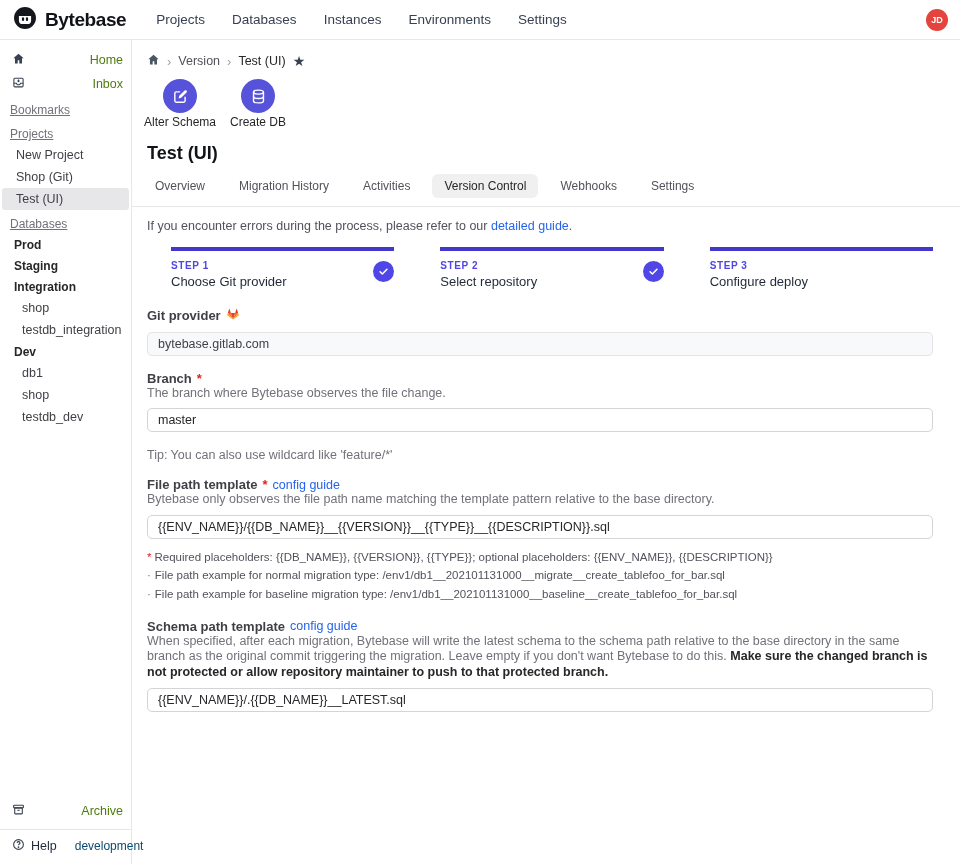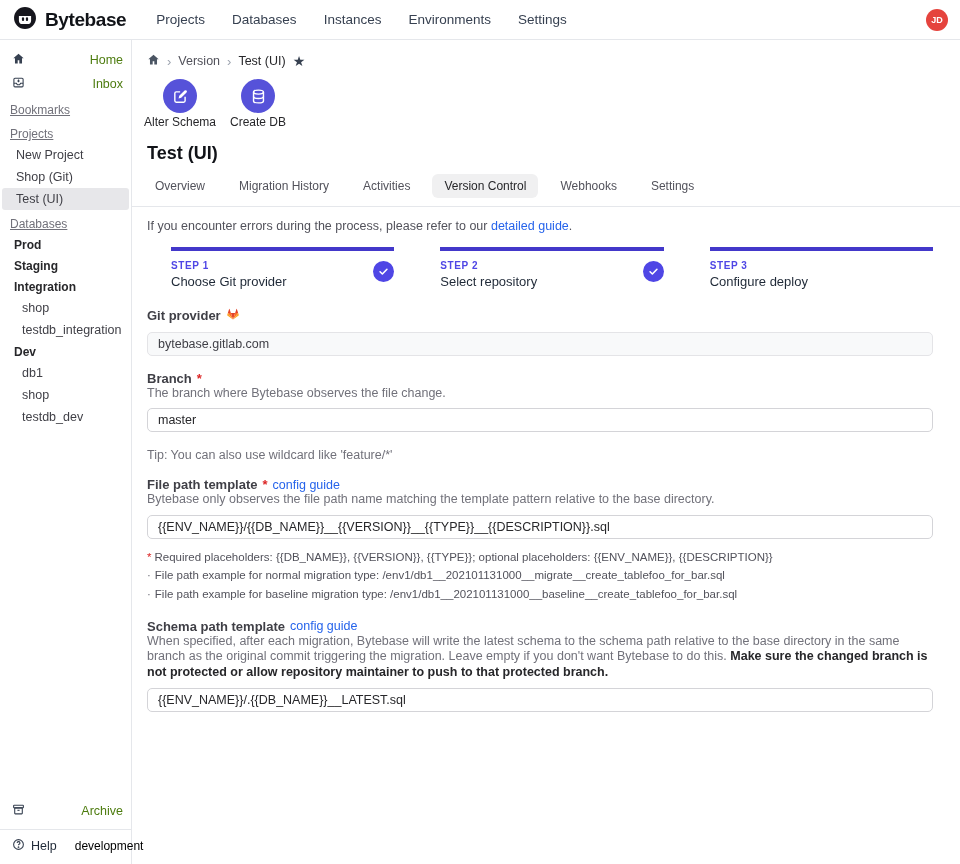--- a/index.html
+++ b/index.html
@@ -28,21 +28,21 @@
     color:#4d7c0f; cursor:pointer;justify-content:space-between; }
   .side-item svg { flex:0 0 auto; }
   .side-section { padding:7px 8px 3px 10px; color:#71717a; font-size:12px;text-decoration:underline; }
   .side-sub { padding:4px 8px 4px 14px; color:#3f3f46; cursor:pointer; border-radius:3px; margin:0 2px; }
   .side-sub.selected { background:#e7e7ea; }
   .side-env { padding:4px 8px 3px 14px; color:#27272a; font-weight:600; font-size:12px; }
   .side-db { padding:4px 8px 4px 22px; color:#3f3f46; cursor:pointer; }
   .side-bottom { }
   .side-footer { display:flex; align-items:center; gap:6px; border-top:1px solid #e5e7eb;
     padding:8px 8px 10px 12px; margin-top:6px; color:#1f2937; }
-  .side-footer .version { margin-left:12px; color:#000000; font-size:12px; }
+  .side-footer .version { margin-left:12px; color:#0c4a6e; font-size:12px; }
 
   
   .main { flex:1; min-width:0; display:flex; flex-direction:column; overflow:hidden; }
   .crumb-row { display:flex; align-items:center; gap:7px; padding:13px 12px 0 15px;
     font-size:12.5px; color:#6b7280; }
   .crumb-sep { color:#9ca3af; font-size:13px; }
   .crumb-link { color:#52525b; cursor:pointer; }
   .crumb-current { color:#27272a; cursor:pointer; }
   .crumb-star { color:#374151; font-size:14px; cursor:pointer; line-height:1; }
 

